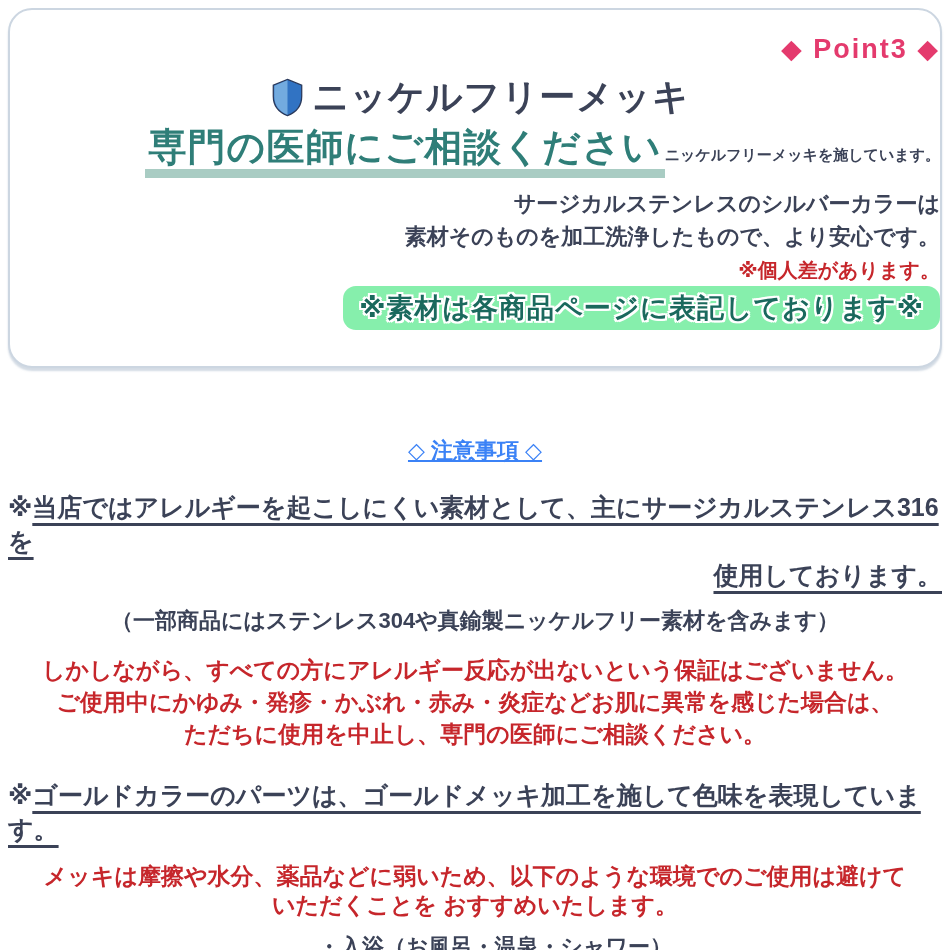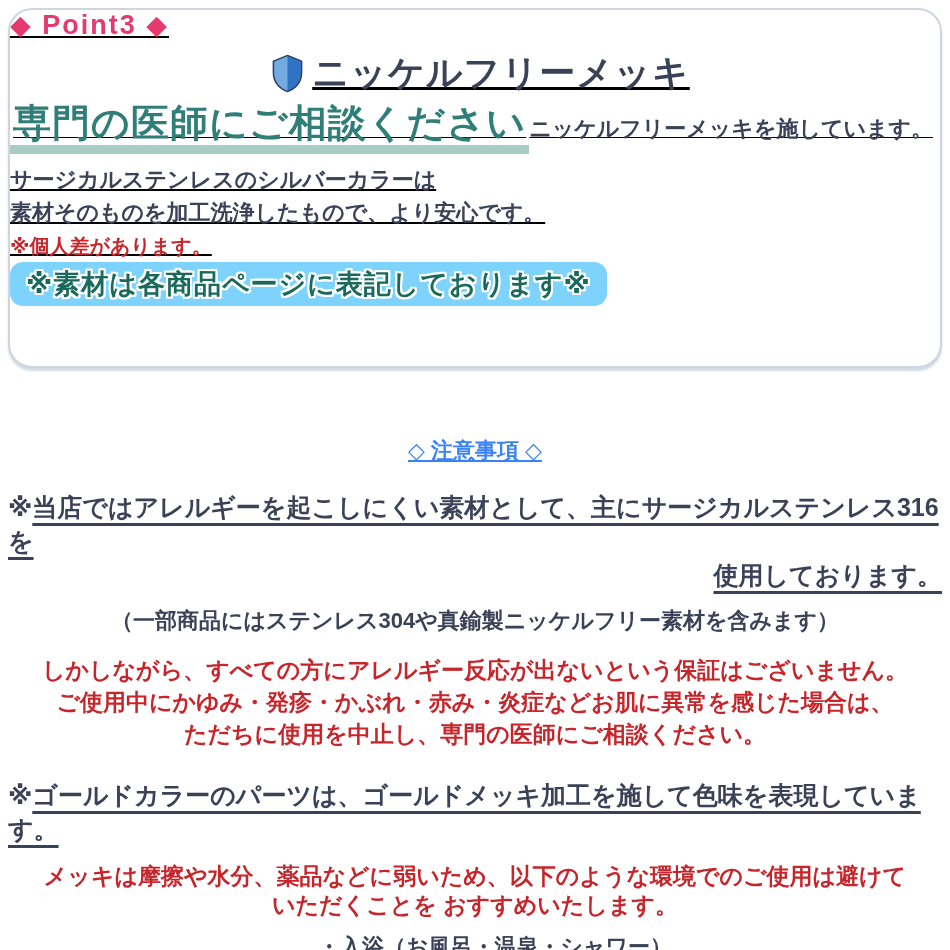--- a/index.html
+++ b/index.html
@@ -15,23 +15,23 @@
 
   
   .point-box {
     box-sizing: border-box;
     margin: 8px 8px 0 8px;
     height: 360px;
     background: #ffffff;
     border: 2px solid #ccd6e1;
     border-radius: 24px;
     box-shadow: 0 3px 2px rgba(174,190,205,0.55);
-    text-align: left;
+    text-align: right;
+    padding-top: 24px;
     overflow: hidden;
-    text-decoration: underline;
   }
   .badge {
     color: #e43a6d;
     font-size: 27px;
     font-weight: 800;
     letter-spacing: 2px;
     line-height: 30px;
   }
   .title-row {
     margin: 10px 0 0 12px;
@@ -62,21 +62,21 @@
   .hl {
     color: #2f7e78;
     font-size: 38px;
     font-weight: 800;
     border-bottom: 9px solid #a9ccc3;
     padding: 0 3px 1px 3px;
     letter-spacing: 1px;
   }
   .hl-tail {
     color: #3b4257;
-    font-size: 22px;
+    font-size: 15px;
     font-weight: 700;
   }
   .body-line {
     margin: 0;
     color: #3b4257;
     font-size: 22px;
     font-weight: 700;
     line-height: 26px;
   }
   .mt12 { margin-top: 12px; }
@@ -84,21 +84,21 @@
   .red-note {
     margin: 8px 0 0 0;
     color: #c6262b;
     font-size: 20px;
     font-weight: 800;
     line-height: 24px;
   }
   .pill {
     display: inline-block;
     margin-top: 4px;
-    background: #7dd3fc;
+    background: #86efac;
     color: #1a695d;
     font-size: 27px;
     font-weight: 800;
     line-height: 32px;
     padding: 6px 16px;
     border-radius: 13px;
     letter-spacing: 1px;
     text-shadow:
       -2px -2px 0 #fff, 2px -2px 0 #fff, -2px 2px 0 #fff, 2px 2px 0 #fff,
       0 -2px 0 #fff, 0 2px 0 #fff, -2px 0 0 #fff, 2px 0 0 #fff;

